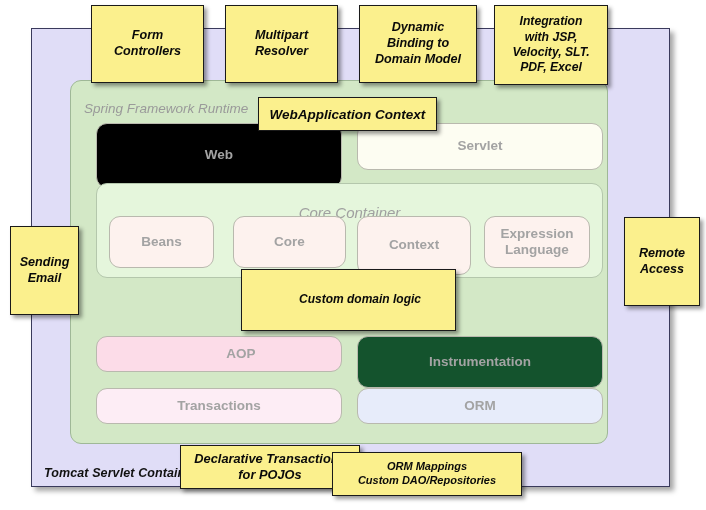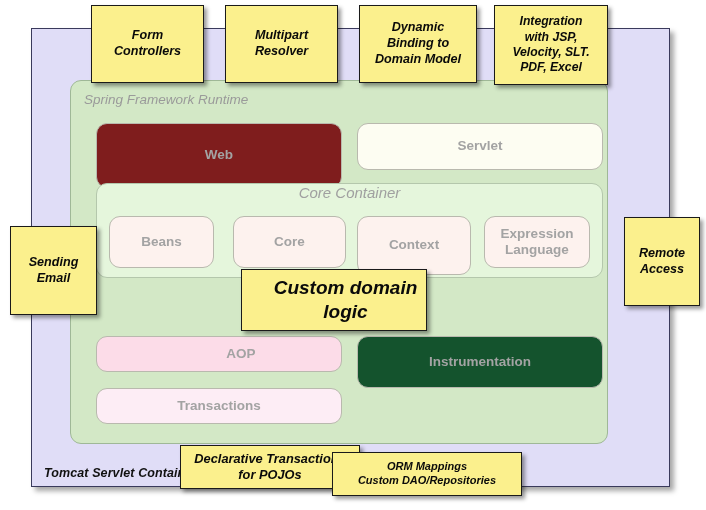--- a/index.html
+++ b/index.html
@@ -43,21 +43,21 @@
   
   .container-spring {
     left: 70px; top: 80px;
     width: 538px; height: 364px;
     background: #d3e8c6;
     border: 1px solid #9fb897;
     border-radius: 11px;
   }
   .container-spring-label {
     position: absolute;
-    left: 13px; top: 11px;
+    left: 13px; top: 20px;
     font-size: 13.5px;
     font-style: italic;
     color: #9a9a9a;
     white-space: nowrap;
     text-align: right;
   }
 
   
   .module {
     border-radius: 11px;
@@ -73,21 +73,21 @@
   }
 
   
   .container-core {
     background: #e5f6dc;
     border: 1px solid #b4c7ac;
     border-radius: 11px;
   }
   .container-core-label {
     position: absolute;
-    left: 0; right: 0; top: 0;
+    left: 0; right: 0; top: 20px;
     text-align: center;
     font-size: 15px;
     font-style: italic;
     color: #a0a0a0;
   }
 
   
   .note {
     background: #fbf08d;
     border: 1px solid #1a1a1a;
@@ -112,21 +112,21 @@
 <div id="canvas">
 
   <div class="abs container-outer">
     <div class="container-outer-label">Tomcat Servlet Container</div>
   </div>
 
   <div class="abs container-spring">
     <div class="container-spring-label">Spring Framework Runtime</div>
   </div>
 
-  <div class="abs module" style="left:96px; top:123px; width:246px; height:65px; background:#7f1d1d;">
+  <div class="abs module" style="left:96px; top:123px; width:246px; height:65px; background:#000000;">
     <span>Web</span>
   </div>
   <div class="abs module" style="left:357px; top:123px; width:246px; height:47px; background:#fdfdf2;">
     <span>Servlet</span>
   </div>
 
   <div class="abs container-core" style="left:96px; top:183px; width:507px; height:95px;">
     <div class="container-core-label">Core Container</div>
   </div>
   <div class="abs module" style="left:109px; top:216px; width:105px; height:52px; background:#fdf2ee;">
@@ -146,44 +146,48 @@
   <div class="abs module" style="left:96px; top:336px; width:246px; height:36px; background:#fcdce8;padding-left:44px;">
     <span>AOP</span>
   </div>
   <div class="abs module" style="left:357px; top:336px; width:246px; height:52px; background:#14532d;">
     <span>Instrumentation</span>
   </div>
 
   <div class="abs module" style="left:96px; top:388px; width:246px; height:36px; background:#fdedf5;">
     <span>Transactions</span>
   </div>
+  <div class="abs module" style="left:357px; top:388px; width:246px; height:36px; background:#e7ecfa;">
+    <span>ORM</span>
+  </div>
 
   <div class="abs note" style="left:91px; top:5px; width:113px; height:78px;">Form
 Controllers</div>
 
   <div class="abs note" style="left:225px; top:5px; width:113px; height:78px;">Multipart
 Resolver</div>
 
   <div class="abs note" style="left:359px; top:5px; width:118px; height:78px;">Dynamic
 Binding to
 Domain Model</div>
 
   <div class="abs note small" style="left:494px; top:5px; width:114px; height:80px;">Integration
 with JSP,
 Velocity, SLT.
 PDF, Excel</div>
 
+  <div class="abs note" style="left:258px; top:97px; width:179px; height:34px; font-size:13.5px;">WebApplication Context</div>
 
-  <div class="abs note" style="left:10px; top:226px; width:87px; height:89px;">Sending
+  <div class="abs note" style="left:10px; top:226px; width:69px; height:89px;">Sending
 Email</div>
 
   <div class="abs note" style="left:624px; top:217px; width:76px; height:89px;">Remote
 Access</div>
 
-  <div class="abs note" style="left:241px; top:269px; width:186px; height:62px; font-size:19px;padding-left:28px;">Custom domain logic</div>
+  <div class="abs note" style="left:241px; top:269px; width:215px; height:62px; font-size:12px;padding-left:28px;">Custom domain logic</div>
 
   <div class="abs note" style="left:180px; top:445px; width:180px; height:44px; font-size:12.8px;">Declarative Transactions
 for POJOs</div>
 
   <div class="abs note" style="left:332px; top:452px; width:190px; height:44px; font-size:11px;">ORM Mappings
 Custom DAO/Repositories</div>
 
 </div>
 
 </body></html>

